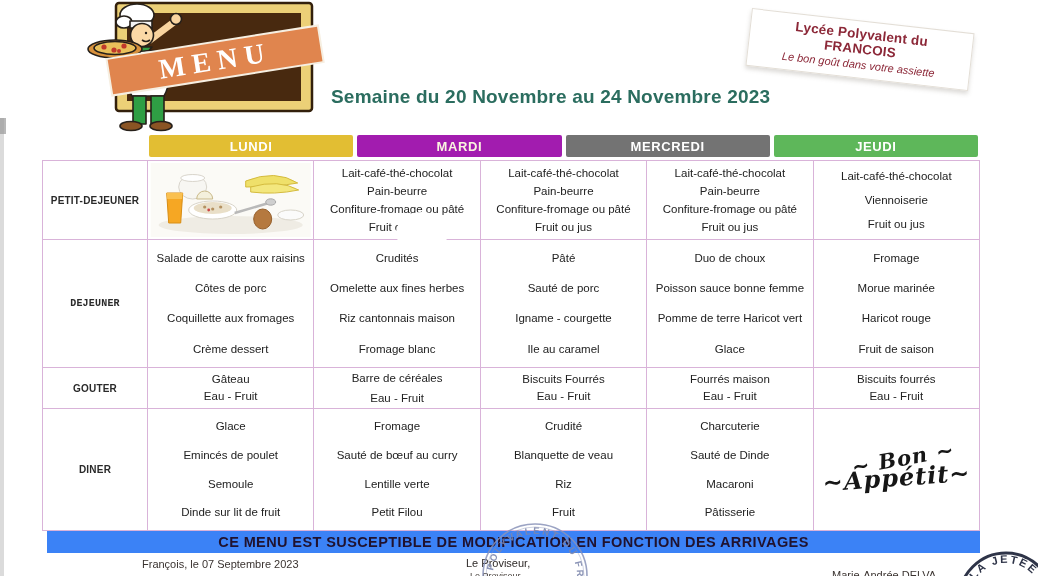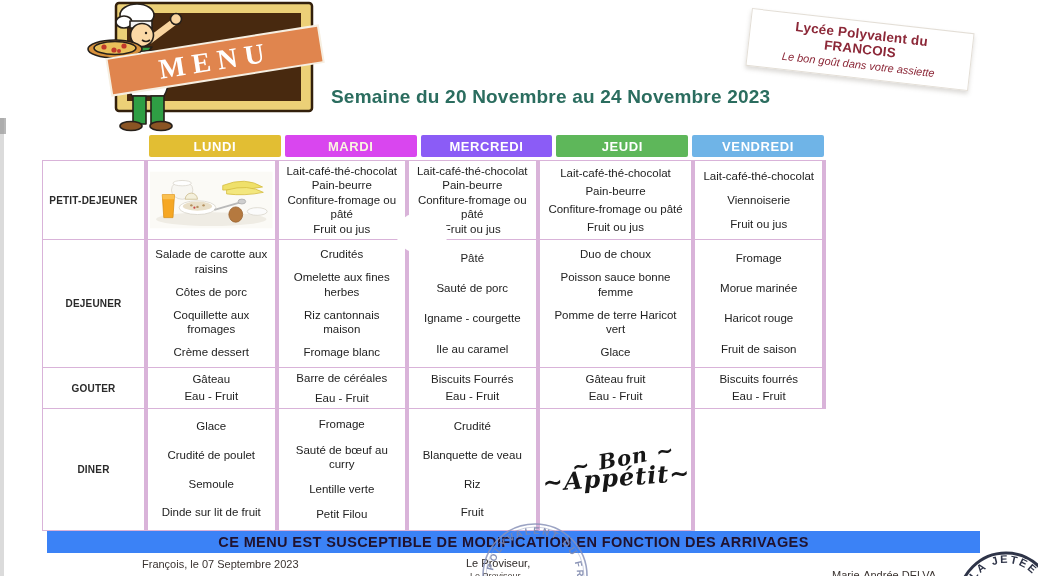--- a/index.html
+++ b/index.html
@@ -26,34 +26,34 @@
   }
   .badge-line1 { font-size:13.5px; font-weight:bold; color:#8c2838; letter-spacing:.2px; }
   .badge-line2 { font-size:11px; font-style:italic; color:#8c2838; margin-top:2px; }
 
   .main-title {
     position:absolute; left:331px; top:86px; width:560px;
     font-size:19px; font-weight:bold; color:#2b6d5f; letter-spacing:.2px;
   }
 
   
-  .menu-table { position:absolute; left:42px; top:135px; width:784px; }
+  .menu-table { position:absolute; left:42px; top:135px; width:938px; }
   .thead { display:flex; height:25px; }
   .corner-spacer { width:105px; flex:none; }
   .day-header {
     flex:1; margin:0 2px 3px; border-radius:2px;
     display:flex; align-items:center; justify-content:center;
     font-size:13px; font-weight:bold; letter-spacing:.6px;
   }
   .tbody {
     display:grid; grid-template-columns:105px repeat(5,1fr);
     grid-template-rows:79px 128px 41px 122px;
     border-top:1px solid #d9b3d9; border-left:1px solid #d9b3d9;
   }
-  .tbody > div { border-right:4px solid #a3a3a3; border-bottom:1px solid #d9b3d9; }
+  .tbody > div { border-right:1px solid #a3a3a3; border-bottom:1px solid #d9b3d9; }
   .row-label {
     display:flex; align-items:center; justify-content:center; text-align:center;
     font-size:10px; font-weight:bold; color:#2a2a2a; letter-spacing:.2px; padding:2px;
   }
   .menu-cell {
     display:flex; flex-direction:column; justify-content:space-around; align-items:center;
     text-align:center; padding:3px 6px; font-size:11.5px; color:#222; line-height:1.25;
   }
   .menu-cell.special { padding:2px; justify-content:center; }
   .cell-line { width:100%; }
@@ -138,24 +138,23 @@
     <div class="badge-line1">Lycée Polyvalent du FRANCOIS</div>
     <div class="badge-line2">Le bon goût dans votre assiette</div>
   </div>
 
   <div class="main-title" style="color: rgb(43, 109, 95);">Semaine du 20 Novembre au 24 Novembre 2023</div>
 
   <div class="menu-table">
     <div class="thead">
       <div class="corner-spacer"></div>
     <div class="day-header" style="background: rgb(226, 190, 51); color: rgb(255, 255, 255);">LUNDI</div>
-        <div class="day-header" style="background: #d946ef; color: rgb(250, 244, 224);">MARDI</div>
-        <div class="day-header" style="background: #8b5cf6; color: rgb(255, 255, 255);">MERCREDI</div>
+        <div class="day-header" style="background: #a21caf; color: rgb(250, 244, 224);">MARDI</div>
+        <div class="day-header" style="background: #737373; color: rgb(255, 255, 255);">MERCREDI</div>
         <div class="day-header" style="background: rgb(94, 183, 90); color: rgb(255, 255, 255);">JEUDI</div>
-        <div class="day-header" style="background: rgb(111, 180, 231); color: rgb(255, 255, 255);">VENDREDI</div>
       </div>
     <div class="tbody" style="border-color: rgb(217, 179, 217);">
         <div class="row-label" style="border-color: rgb(217, 179, 217);">PETIT-DEJEUNER</div>
         <div class="menu-cell special" style="border-color: rgb(217, 179, 217);">
           <svg id="tpl-breakfast-photo" class="photo-wrap" viewBox="0 0 160 74">
       <rect x="0" y="0" width="160" height="74" fill="#fbfaf6"></rect>
       <ellipse cx="80" cy="62" rx="72" ry="9" fill="#efece4"></ellipse>
 
       <path d="M95,18 q30,-12 52,2 q-22,4 -52,4 z" fill="#efe06a" stroke="#d4bb3e" stroke-width="1"></path>
       <path d="M100,24 q28,-8 48,3 q-24,5 -48,2 z" fill="#f3e77e" stroke="#d4bb3e" stroke-width="1"></path>
@@ -199,21 +198,21 @@
           <div class="cell-line">Lait-café-thé-chocolat</div>
           <div class="cell-line">Pain-beurre</div>
           <div class="cell-line">Confiture-fromage ou pâté</div>
           <div class="cell-line">Fruit ou jus</div>
         </div>
         <div class="menu-cell" style="border-color: rgb(217, 179, 217);">
           <div class="cell-line">Lait-café-thé-chocolat</div>
           <div class="cell-line">Viennoiserie</div>
           <div class="cell-line">Fruit ou jus</div>
         </div>
-        <div class="row-label" style="border-color: rgb(217, 179, 217);">DEJEUNER</div>
+        <div class="row-label" style="border-color: rgb(217, 179, 217); font-family: Liberation Mono, monospace;">DEJEUNER</div>
         <div class="menu-cell" style="border-color: rgb(217, 179, 217);">
           <div class="cell-line">Salade de carotte aux raisins</div>
           <div class="cell-line">Côtes de porc</div>
           <div class="cell-line">Coquillette aux fromages</div>
           <div class="cell-line">Crème dessert</div>
         </div>
         <div class="menu-cell" style="border-color: rgb(217, 179, 217);">
           <div class="cell-line">Crudités</div>
           <div class="cell-line">Omelette aux fines herbes</div>
           <div class="cell-line">Riz cantonnais maison</div>
@@ -244,45 +243,51 @@
         </div>
         <div class="menu-cell" style="border-color: rgb(217, 179, 217); justify-content: space-between;">
           <div class="cell-line">Barre de céréales</div>
           <div class="cell-line">Eau - Fruit</div>
         </div>
         <div class="menu-cell" style="border-color: rgb(217, 179, 217);">
           <div class="cell-line">Biscuits Fourrés</div>
           <div class="cell-line">Eau - Fruit</div>
         </div>
         <div class="menu-cell" style="border-color: rgb(217, 179, 217);">
-          <div class="cell-line">Gâteau fruit</div>
+          <div class="cell-line">Fourrés maison</div>
           <div class="cell-line">Eau - Fruit</div>
         </div>
         <div class="menu-cell" style="border-color: rgb(217, 179, 217);">
           <div class="cell-line">Biscuits fourrés</div>
           <div class="cell-line">Eau - Fruit</div>
         </div>
         <div class="row-label" style="border-color: rgb(217, 179, 217);">DINER</div>
         <div class="menu-cell" style="border-color: rgb(217, 179, 217);">
           <div class="cell-line">Glace</div>
-          <div class="cell-line">Crudité de poulet</div>
+          <div class="cell-line">Emincés de poulet</div>
           <div class="cell-line">Semoule</div>
           <div class="cell-line">Dinde  sur lit de fruit</div>
         </div>
         <div class="menu-cell" style="border-color: rgb(217, 179, 217);">
           <div class="cell-line">Fromage</div>
           <div class="cell-line">Sauté de bœuf au curry</div>
           <div class="cell-line">Lentille verte</div>
           <div class="cell-line">Petit Filou</div>
         </div>
         <div class="menu-cell" style="border-color: rgb(217, 179, 217);">
           <div class="cell-line">Crudité</div>
           <div class="cell-line">Blanquette de veau</div>
           <div class="cell-line">Riz</div>
           <div class="cell-line">Fruit</div>
+        </div>
+        <div class="menu-cell" style="border-color: rgb(217, 179, 217);">
+          <div class="cell-line">Charcuterie</div>
+          <div class="cell-line">Sauté de Dinde</div>
+          <div class="cell-line">Macaroni</div>
+          <div class="cell-line">Pâtisserie</div>
         </div>
         <div class="menu-cell special" style="border-color: rgb(217, 179, 217);">
           <div id="tpl-bon-appetit" class="bon">
       <span class="bon-w1"><span class="sw">~ </span><span>Bon</span><span class="sw"> ~</span></span>
       <span class="bon-w2"><span class="sw">~</span><span>Appétit</span><span class="sw">~</span></span>
     </div>
         </div>
       </div>
   </div>
 

